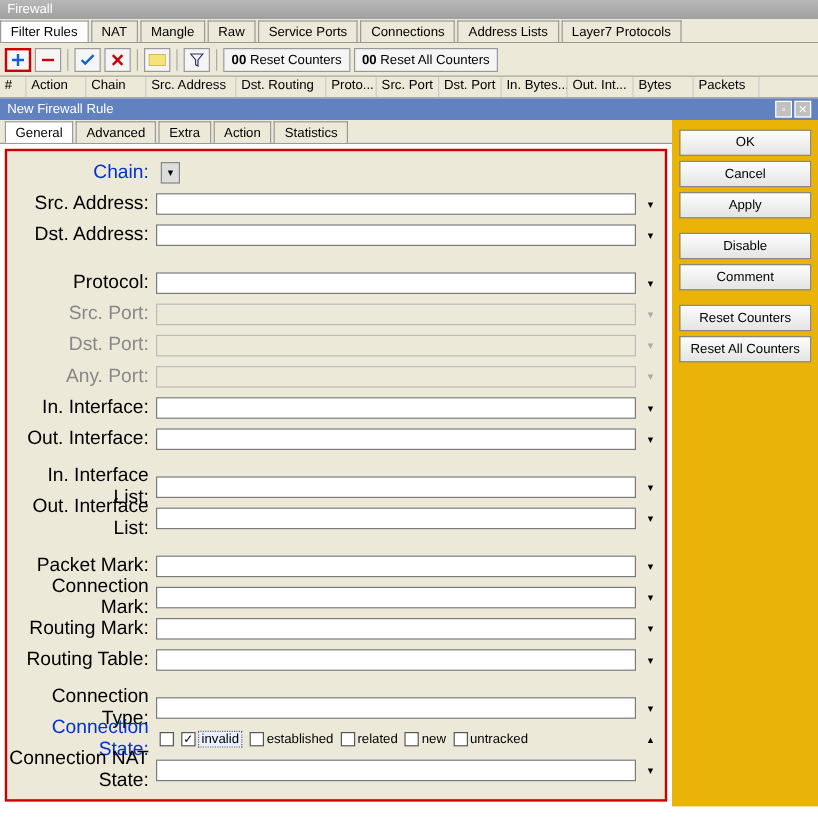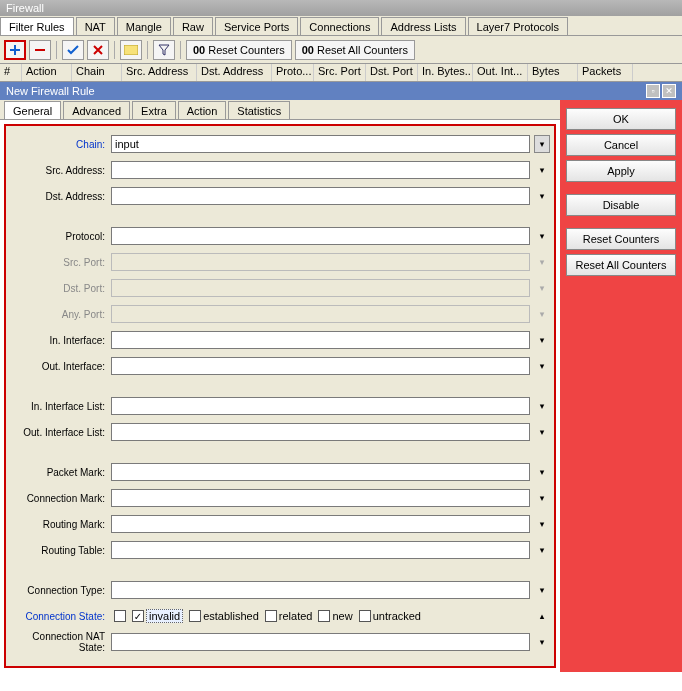--- a/index.html
+++ b/index.html
@@ -20,28 +20,28 @@
 
 .colheads { display: flex; background: #ece9d8; border-bottom: 1px solid #999; height: 18px; font-size: 11px; }
 .ch { border-right: 1px solid #ccc; padding: 1px 4px; overflow: hidden; white-space: nowrap; text-overflow: clip; }
 
 .nfr-title { background: #6181c1; color: #fff; padding: 2px 6px; font-size: 11px; height: 18px; display: flex; align-items: center; justify-content: space-between; }
 .nfr-title-icons { display: flex; gap: 2px; }
 .nfr-ti { width: 14px; height: 14px; border: 1px solid #fff; background: #c0c0c0; display: flex; align-items: center; justify-content: center; font-size: 9px; cursor: pointer; }
 
 .nfr-body { display: flex; }
 .nfr-left { flex: 0 0 560px; }
-.nfr-right { flex: 1; padding: 8px 6px; background: #ef4444; }
+.nfr-right { flex: 1; padding: 8px 6px; background: #eab308; }
 
 .nfr-tabs { display: flex; background: #ece9d8; border-bottom: 1px solid #999; height: 20px; align-items: flex-end; padding-left: 4px; }
 
 .form-area { border: 2px solid #c00; padding: 8px 4px 8px 0; background: #ece9d8; margin: 4px; }
 .form-row { display: flex; align-items: center; margin-bottom: 6px; height: 20px; }
 .form-row.gap-top { margin-top: 20px; }
-.flabel { width: 105px; text-align: right; padding-right: 6px; font-size: 10px; color: #000; }
+.flabel { width: 124px; text-align: right; padding-right: 6px; font-size: 16px; color: #000; }
 .flabel.blue { color: #0033cc; }
 .flabel.dim { color: #888; }
 .finput { flex: 1; height: 18px; border: 1px solid #7a7a7a; background: #fff; padding: 1px 3px; font-size: 11px; }
 .finput.dim { background: #ece9d8; border-color: #bbb; }
 .fdrop { width: 16px; height: 18px; display: flex; align-items: center; justify-content: center; cursor: pointer; font-size: 9px; margin-left: 4px; }
 .fdrop.btn { border: 1px solid #888; background: #ddd; }
 
 .state-row { flex: 1; display: flex; align-items: center; gap: 6px; height: 18px; border: 1px solid transparent; padding: 0 2px; flex-wrap: nowrap; }
 .cb { width: 12px; height: 12px; border: 1px solid #555; background: #fff; display: inline-flex; align-items: center; justify-content: center; font-size: 9px; cursor: pointer; }
 .cb.checked::after { content: "✓"; font-size: 10px; }
@@ -111,21 +111,21 @@
       <b>00</b>
       <span>Reset All Counters</span>
     </div>
 </div>
 
 <div class="colheads" id="colheads">
     <div class="ch" style="width: 22px;">#</div>
     <div class="ch" style="width: 50px;">Action</div>
     <div class="ch" style="width: 50px;">Chain</div>
     <div class="ch" style="width: 75px;">Src. Address</div>
-    <div class="ch" style="width: 75px;">Dst. Address</div>
+    <div class="ch" style="width: 75px;">Dst. Routing</div>
     <div class="ch" style="width: 42px;">Proto...</div>
     <div class="ch" style="width: 52px;">Src. Port</div>
     <div class="ch" style="width: 52px;">Dst. Port</div>
     <div class="ch" style="width: 55px;">In. Bytes...</div>
     <div class="ch" style="width: 55px;">Out. Int...</div>
     <div class="ch" style="width: 50px;">Bytes</div>
     <div class="ch" style="width: 55px;">Packets</div>
   </div>
 
 <div class="nfr-title">
@@ -147,21 +147,20 @@
         <div class="tab">Advanced</div>
         <div class="tab">Extra</div>
         <div class="tab">Action</div>
         <div class="tab">Statistics</div>
       </div>
 
     <div class="form-area">
 
       <div class="form-row">
         <div class="flabel blue">Chain:</div>
-        <input class="finput" value="input" style="">
         <div class="fdrop btn">
             <span>▾</span>
           </div>
       </div>
 
       <div class="form-row">
         <div class="flabel">Src. Address:</div>
         <input class="finput" style="">
         <div class="fdrop">
             <span>▾</span>
@@ -320,17 +319,18 @@
 
     </div>
   </div>
 
   <div class="nfr-right">
     <button class="side-btn">OK</button>
     <button class="side-btn">Cancel</button>
     <button class="side-btn">Apply</button>
     <div style="height:8px"></div>
     <button class="side-btn">Disable</button>
+    <button class="side-btn">Comment</button>
     <div style="height:8px"></div>
     <button class="side-btn">Reset Counters</button>
     <button class="side-btn">Reset All Counters</button>
   </div>
 </div>
 
 </body></html>

